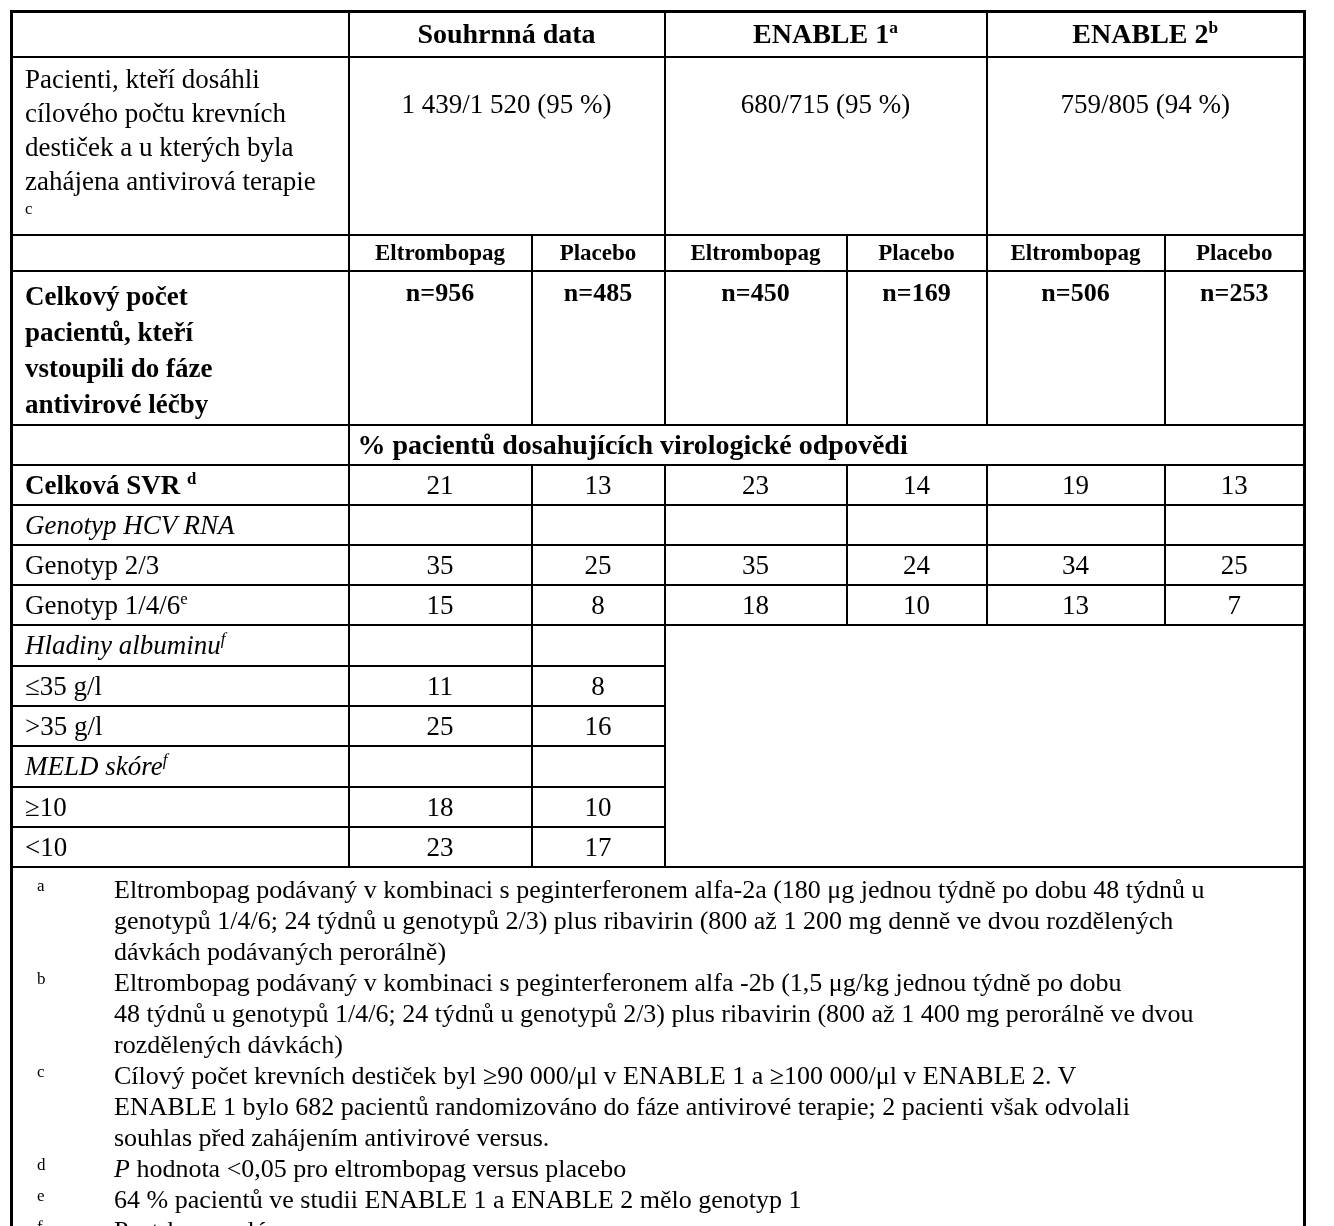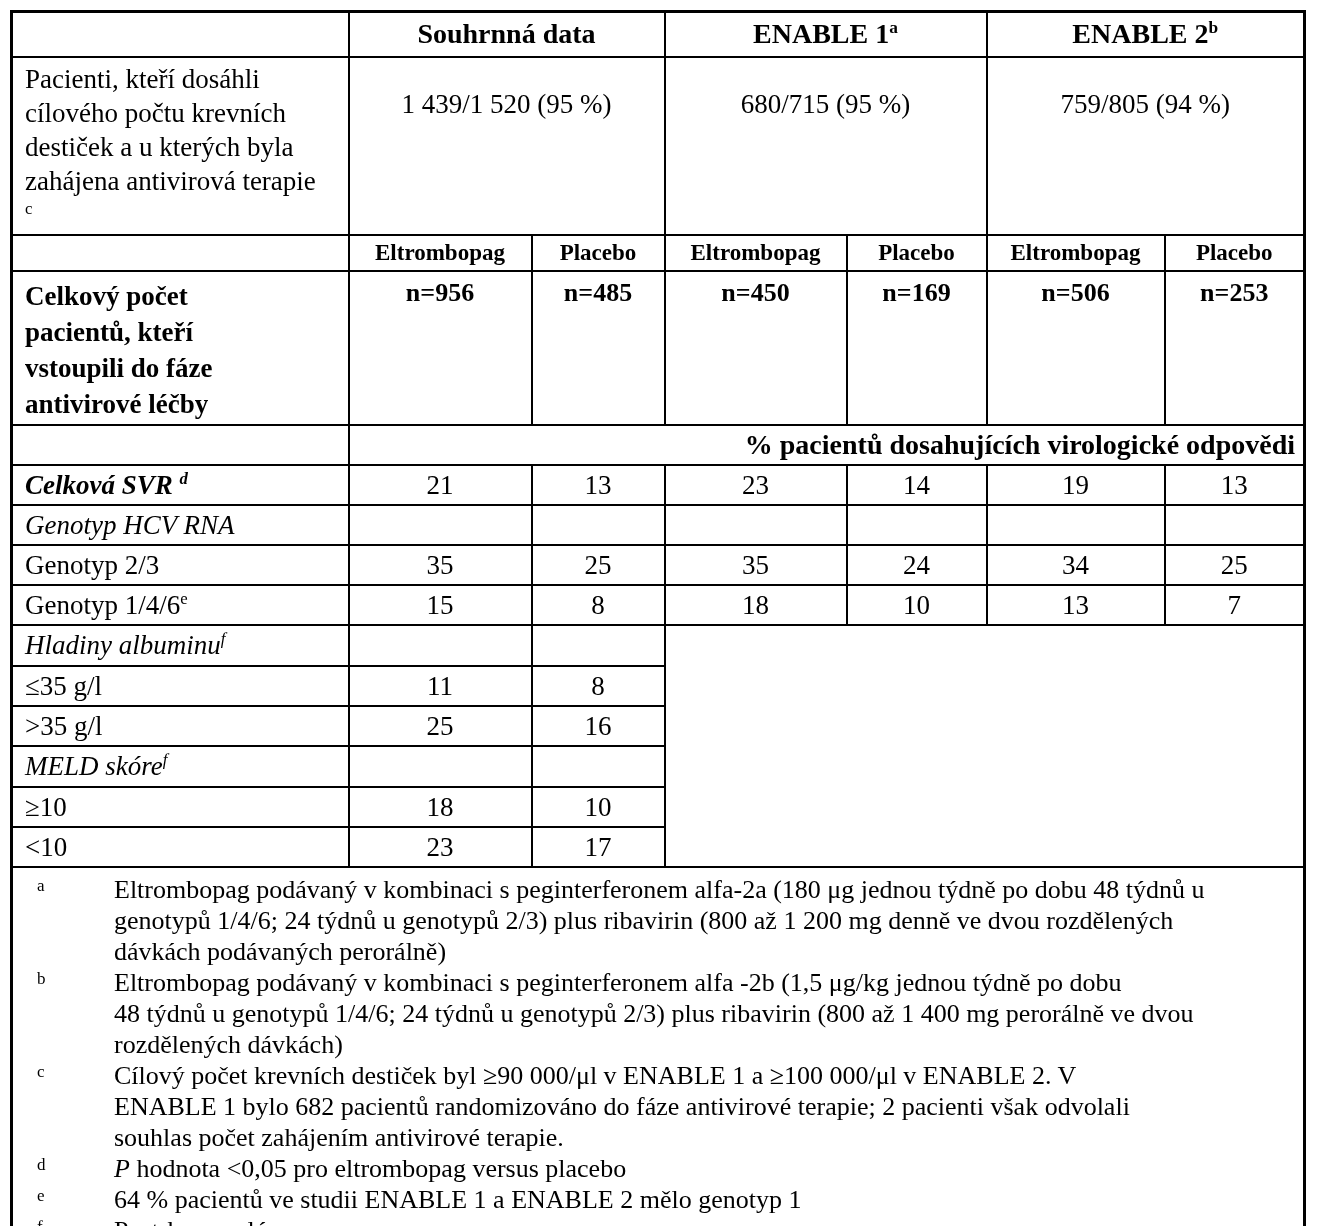--- a/index.html
+++ b/index.html
@@ -54,42 +54,42 @@
     text-align: center;
     font-size: 23px;
     line-height: 26px;
   }
   td.label {
     text-align: left;
     padding-left: 12px;
   }
   td.label .wrapbox { max-width: 292px; }
   td.label-top { vertical-align: top; padding-top: 4px; }
-  td.bold { font-weight: bold; font-style: italic; }
+  td.bold { font-weight: bold; }
   td.italic { font-style: italic; margin-top: 8px; }
   td.val {
     text-align: center;
   }
   td.val-top {
     vertical-align: top;
     text-align: center;
     padding-top: 29px;
   }
   td.nval {
     vertical-align: top;
     text-align: center;
     font-weight: bold;
     font-size: 26px;
     padding-top: 4px;
   }
   td.total-label { vertical-align: top; padding-top: 6px; font-weight: bold; line-height: 36px; }
   td.total-label .wrapbox { max-width: 232px; }
   td.section-hdr {
     font-weight: bold;
-    text-align: right;
+    text-align: left;
     font-size: 28px;
   }
   sup.marker {
     font-size: 0.62em;
     line-height: 0;
   }
   sup.marker.i { font-style: italic; }
 
   
   td.footcell {
@@ -264,21 +264,21 @@
           <div>48 týdnů u genotypů 1/4/6; 24 týdnů u genotypů 2/3) plus ribavirin (800 až 1 400 mg perorálně ve dvou</div>
           <div>rozdělených dávkách)</div>
         </div>
       </div>
 
       <div class="fn">
         <div class="fn-marker">c</div>
         <div class="fn-text">
           <div>Cílový počet krevních destiček byl ≥90 000/μl v ENABLE 1 a ≥100 000/μl v ENABLE 2. V</div>
           <div>ENABLE 1 bylo 682 pacientů randomizováno do fáze antivirové terapie; 2 pacienti však odvolali</div>
-          <div>souhlas počet zahájením antivirové terapie.</div>
+          <div>souhlas před zahájením antivirové versus.</div>
         </div>
       </div>
 
       <div class="fn">
         <div class="fn-marker">d</div>
         <div class="fn-text">
           <div><i>P</i><span> hodnota &lt;0,05 pro eltrombopag versus placebo</span></div>
         </div>
       </div>
 

